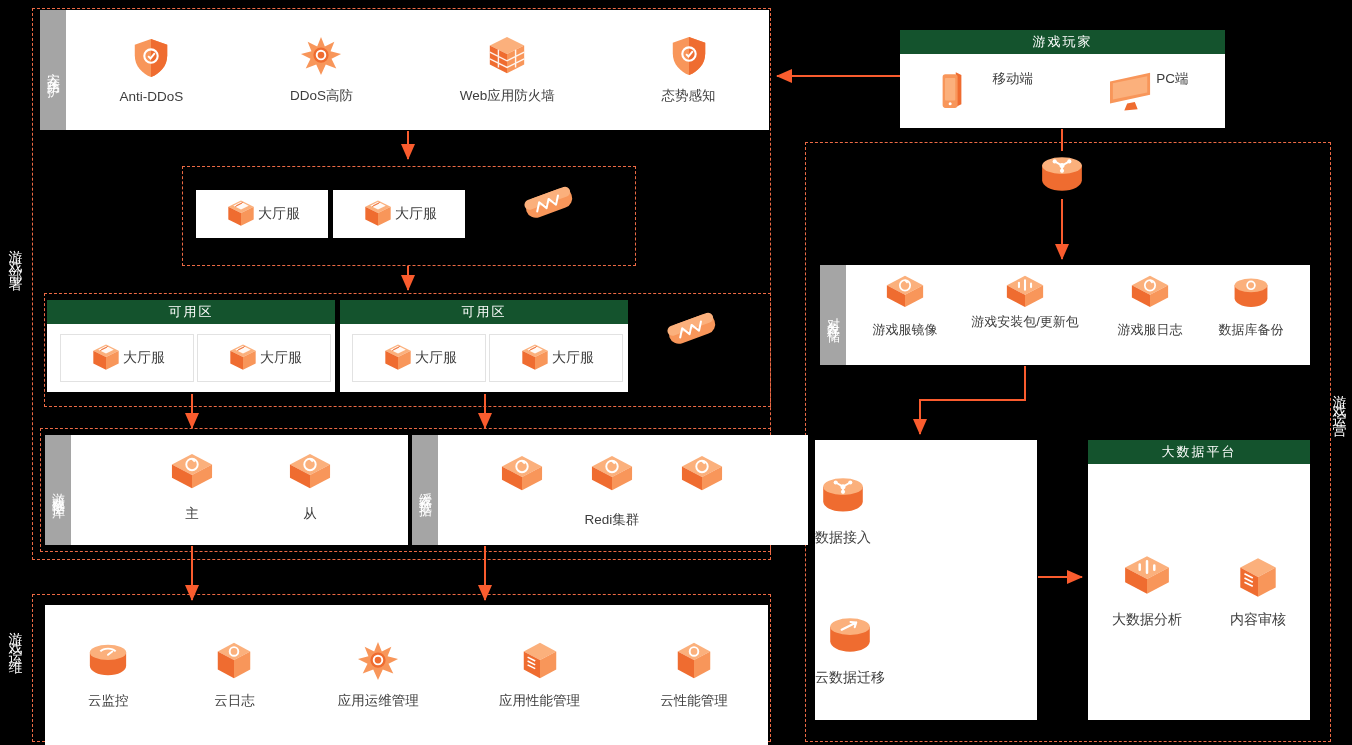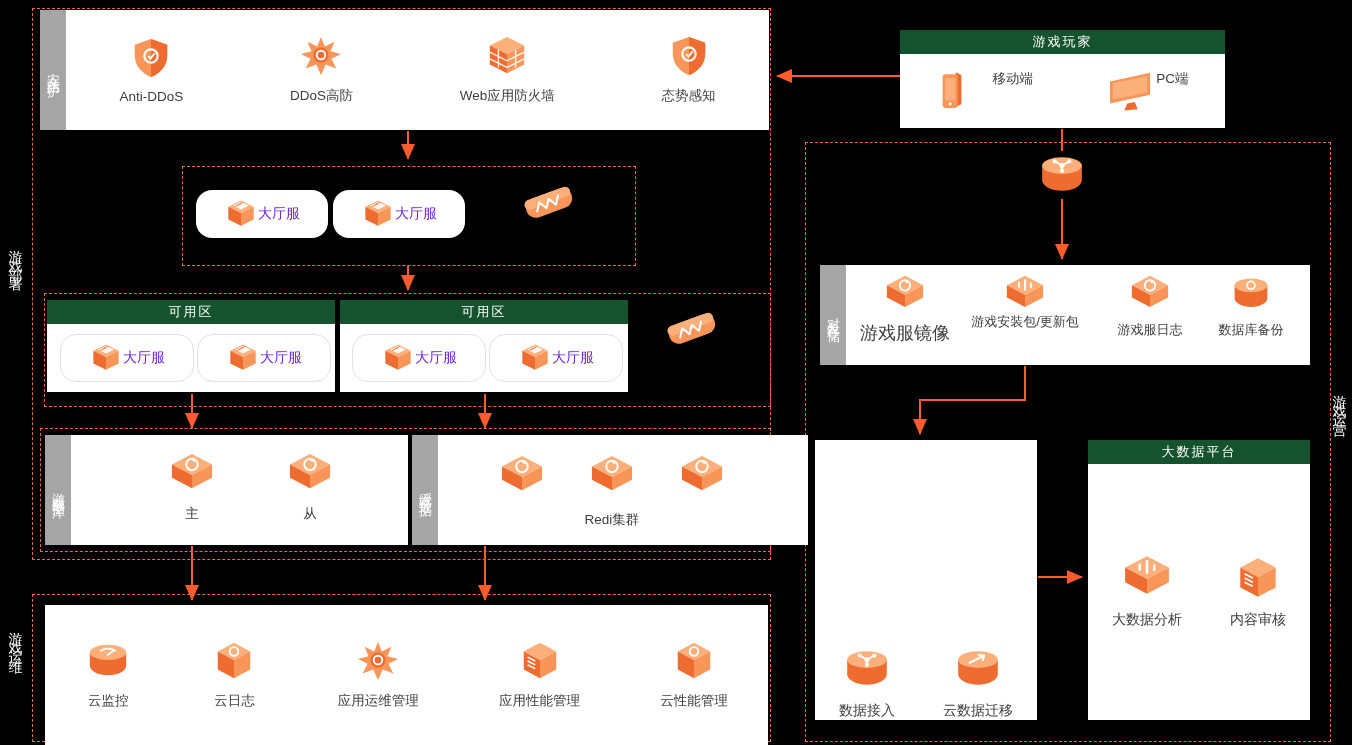--- a/index.html
+++ b/index.html
@@ -11,21 +11,21 @@
   .vtab{flex:0 0 26px;background:#A5A5A5;color:#fff;font-size:13px;display:flex;align-items:center;
         justify-content:center;writing-mode:vertical-rl;text-orientation:upright;letter-spacing:4px;}
   .hdr{height:24px;background:#14532d;color:#fff;font-size:13px;display:flex;align-items:center;
        justify-content:center;letter-spacing:2px;}
   .body{flex:1;position:relative;background:#fff;}
   .row-around{display:flex;justify-content:space-around;align-items:center;flex:1;}
   .col-around{display:flex;justify-content:space-around;align-items:center;flex:1;}
   .cell{display:flex;flex-direction:column;align-items:center;gap:10px;}
   .lbl{font-size:13.5px;color:#3d3d3d;white-space:nowrap;}
   .mini{position:absolute;background:#fff;display:flex;align-items:center;justify-content:center;
-        font-size:14px;color:#6d28d9;border-radius:16px;}
+        font-size:14px;color:#404040;}
   .mini.bordered{border:1px solid #e2e2e2;}
   .rail{position:absolute;writing-mode:vertical-rl;text-orientation:upright;color:#fff;
         font-size:14px;letter-spacing:9px;}
   .ic{width:46px;height:42px;display:block;}
   .ic-sm{width:34px;height:31px;display:block;flex:0 0 34px;}
   .ic-lb{width:58px;height:48px;display:block;}
   .ic-phone{width:30px;height:42px;display:block;}
   .ic-mon{width:50px;height:42px;display:block;}
   svg.overlay{position:absolute;left:0;top:0;z-index:12;pointer-events:none;}
 </style>
@@ -316,21 +316,21 @@
       <use href="#i-diskshare"></use>
     </svg>
 
   <div class="panel" style="left:820px;top:265px;width:490px;height:100px">
     <div class="vtab">对象存储</div>
     <div class="body">
       <div class="cell abs" style="left:0;top:10px;width:118px;gap:8px">
         <svg class="ic" style="width:42px;height:38px">
             <use href="#i-hex"></use>
           </svg>
-        <div class="lbl" style="font-size:18px">游戏服镜像</div>
+        <div class="lbl" style="font-size:13px">游戏服镜像</div>
       </div>
       <div class="cell abs" style="left:120px;top:10px;width:118px;gap:0">
         <svg class="ic" style="width:42px;height:38px">
             <use href="#i-hexchart"></use>
           </svg>
         <div class="lbl" style="font-size:13px">游戏安装包/更新包</div>
       </div>
       <div class="cell abs" style="left:245px;top:10px;width:118px;gap:8px">
         <svg class="ic" style="width:42px;height:38px">
             <use href="#i-hex"></use>
@@ -339,21 +339,21 @@
       </div>
       <div class="cell abs" style="left:346px;top:10px;width:118px;gap:8px">
         <svg class="ic" style="width:42px;height:38px">
             <use href="#i-disk"></use>
           </svg>
         <div class="lbl" style="font-size:13px">数据库备份</div>
       </div>
     </div>
   </div>
 
-  <div class="panel" style="left:815px;top:440px;width:222px;height:280px;justify-content:space-around;align-items:flex-end">
+  <div class="panel" style="left:815px;top:440px;width:222px;height:280px;flex-direction:column;justify-content:space-around;align-items:flex-start">
     <div class="cell">
       <svg class="ic" style="width:50px;height:46px">
           <use href="#i-diskshare"></use>
         </svg>
       <div class="lbl" style="font-size:14px">数据接入</div>
     </div>
     <div class="cell">
       <svg class="ic" style="width:50px;height:46px">
           <use href="#i-diskarrow"></use>
         </svg>

